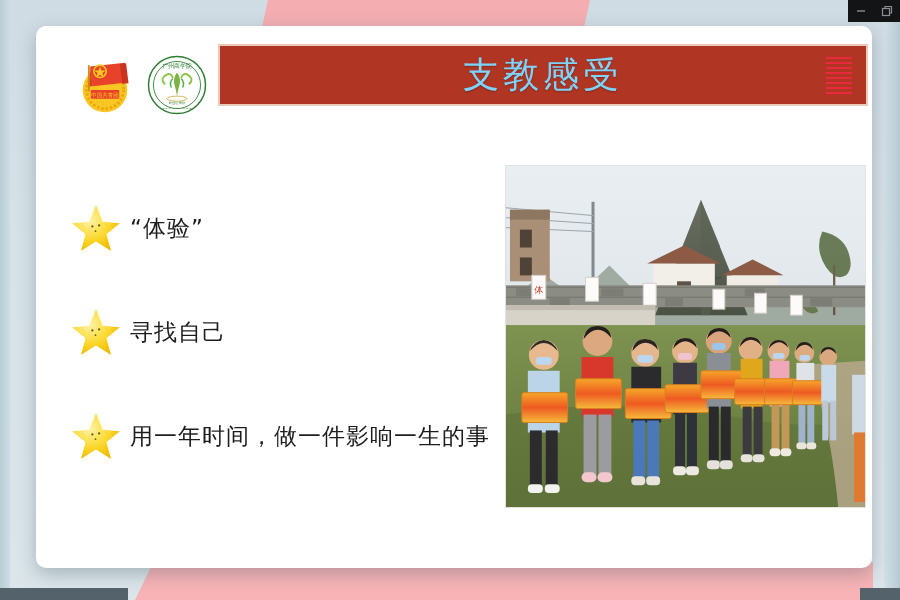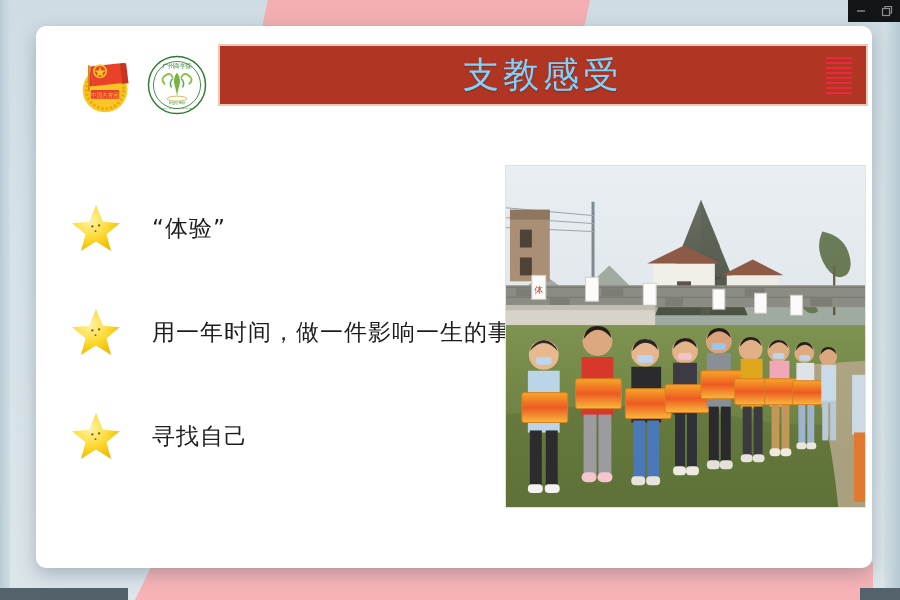--- a/index.html
+++ b/index.html
@@ -113,21 +113,21 @@
 
   
   .bullets {
     position: absolute;
     left: 34px; top: 150px;
     width: 430px;
     display: flex; flex-direction: column;
   }
   .bullet {
     display: flex; align-items: center;
-    gap: 30px;
+    gap: 8px;
     height: 104px;
   }
   .star { width: 52px; height: 52px; flex: 0 0 52px; }
   .bullet-text {
     font-size: 23px;
     color: #1d1d1d;
     font-family: "DejaVu Sans", "Liberation Sans", sans-serif;
     letter-spacing: 1px;
     white-space: nowrap;
   }
@@ -228,31 +228,31 @@
         <span class="bullet-text">“体验”</span>
       </div>
 
       <div class="bullet">
         <svg class="star" viewBox="0 0 100 100">
           <path d="M50 6 L63 38 L96 41 L70 62 L79 94 L50 76 L21 94 L30 62 L4 41 L37 38 Z" fill="url(#sg1)"></path>
           <circle cx="43" cy="47" r="2.2" fill="#6b5a16"></circle>
           <circle cx="56" cy="45" r="2.2" fill="#6b5a16"></circle>
           <circle cx="49" cy="56" r="1.8" fill="#6b5a16"></circle>
         </svg>
-        <span class="bullet-text">用一年时间，做一件影响一生的事</span>
+        <span class="bullet-text">寻找自己</span>
       </div>
 
       <div class="bullet">
         <svg class="star" viewBox="0 0 100 100">
           <path d="M50 6 L63 38 L96 41 L70 62 L79 94 L50 76 L21 94 L30 62 L4 41 L37 38 Z" fill="url(#sg1)"></path>
           <circle cx="43" cy="47" r="2.2" fill="#6b5a16"></circle>
           <circle cx="56" cy="45" r="2.2" fill="#6b5a16"></circle>
           <circle cx="49" cy="56" r="1.8" fill="#6b5a16"></circle>
         </svg>
-        <span class="bullet-text">寻找自己</span>
+        <span class="bullet-text">用一年时间，做一件影响一生的事</span>
       </div>
     </div>
 
     <div class="photo">
       <svg viewBox="0 0 361 343" preserveAspectRatio="none">
         <defs>
           <linearGradient id="sky" x1="0" y1="0" x2="0" y2="1">
             <stop offset="0%" stop-color="#e9eef2"></stop>
             <stop offset="100%" stop-color="#dfe6ea"></stop>
           </linearGradient>

